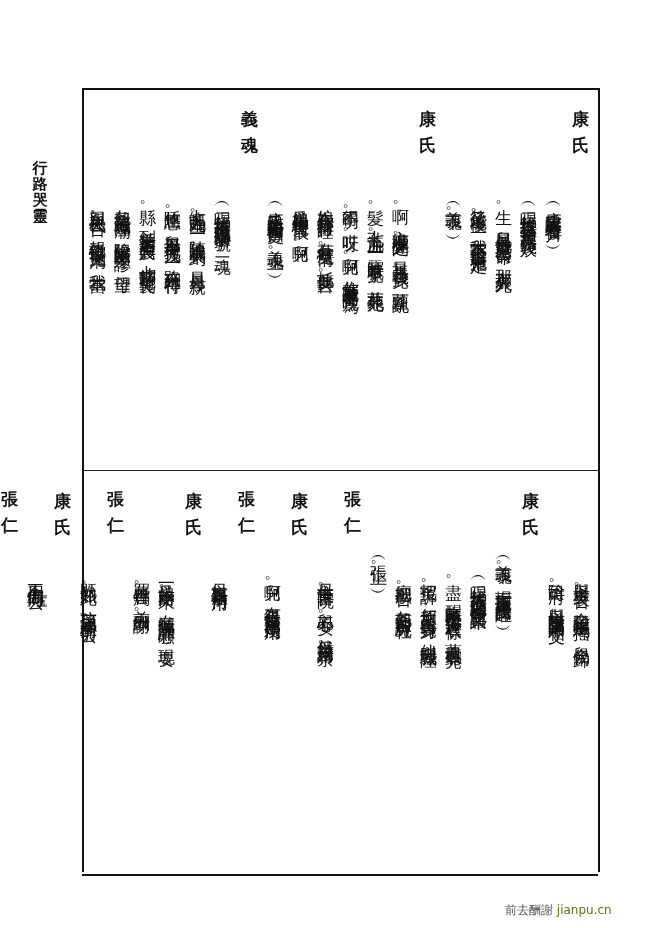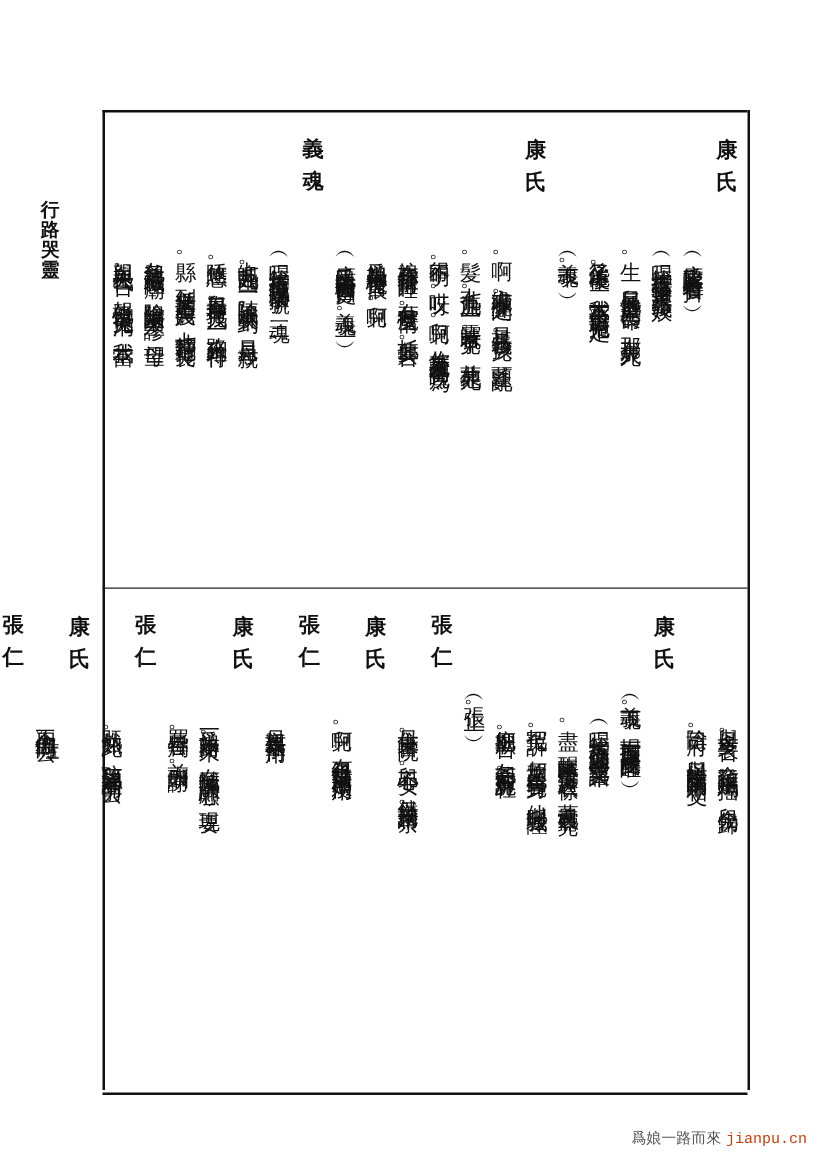--- a/index.html
+++ b/index.html
@@ -20,21 +20,21 @@
     font-size: 15px; letter-spacing: 16px; font-weight: bold;
   }
   .page-number {
     position: absolute; left: 33px; top: 588px; writing-mode: vertical-rl;
     font-size: 11px; letter-spacing: 1px;
   }
   .watermark {
     position: absolute; left: 505px; top: 902px; font-size: 12px; color: #555;
     font-family: "DejaVu Sans", sans-serif; white-space: nowrap;
   }
-  .watermark .domain { color: #c2410c; font-family: Liberation Mono, monospace; }
+  .watermark .domain { color: #4d7c0f; }
 
   .section {
     position: absolute; left: 86px; width: 508px;
     display: flex; flex-direction: row-reverse;
   }
   .section.top { top: 96px; height: 370px; }
   .section.bottom { top: 478px; height: 392px; }
 
   .col {
     writing-mode: vertical-rl; font-size: 17px; line-height: 25px;
@@ -189,15 +189,15 @@
   <div class="block">
     <div class="speaker-col">
       <div class="speaker">張仁</div>
     </div>
 
   </div>
 
 </div>
 
 <div class="watermark">
-  <span>爲娘一路而來</span>
+  <span>前去酬謝</span>
   <span class="domain">jianpu.cn</span>
 </div>
 
 </body></html>

